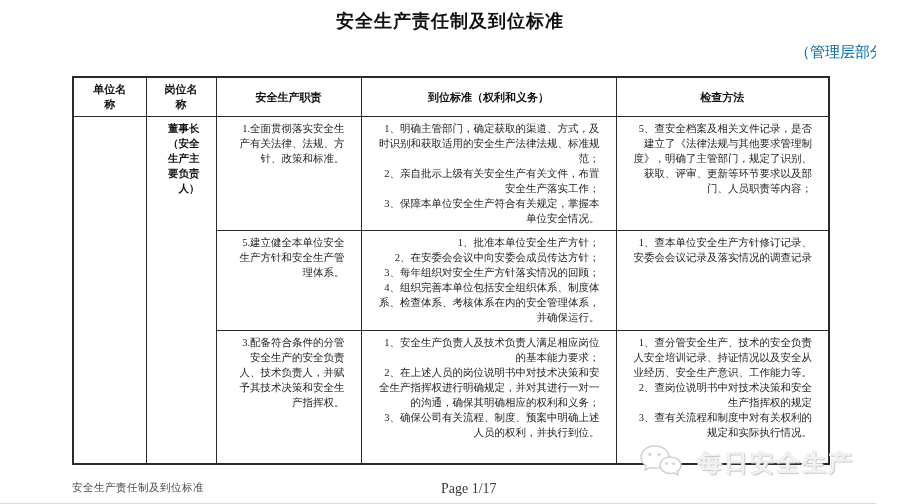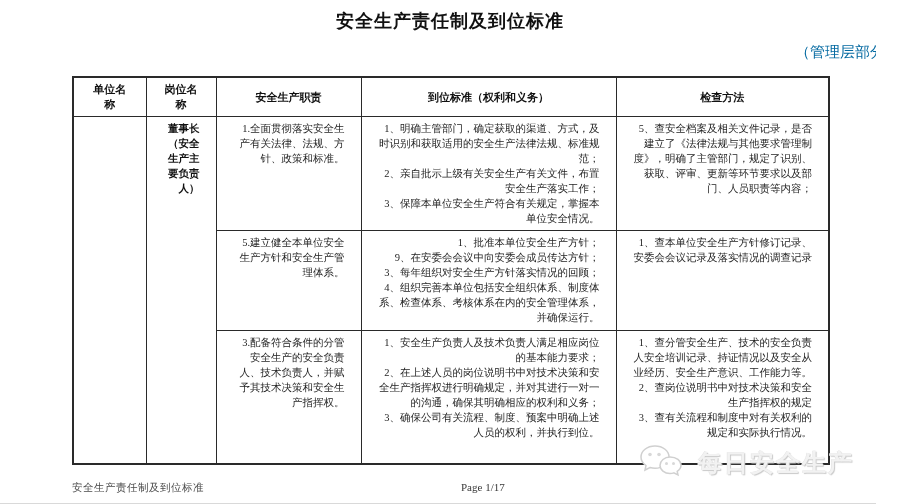--- a/index.html
+++ b/index.html
@@ -76,23 +76,23 @@
   .footer-left {
     position: absolute;
     left: 72px;
     top: 481px;
     font-size: 10.5px;
     color: #4a4a4a;
     letter-spacing: 0.5px;
   }
   .footer-page {
     position: absolute;
-    left: 461px;
+    left: 441px;
     top: 481px;
-    font-size: 11px;
+    font-size: 14px;
     color: #3a3a3a;
   }
   .watermark {
     position: absolute;
     top: 443px;
     right: 22px;
     display: flex;
     align-items: center;
     gap: 16px;
   }
@@ -136,21 +136,21 @@
         <td rowspan="3" class="pos-cell">董事长（安全生产主要负责人）</td>
         <td class="wrap">1.全面贯彻落实安全生产有关法律、法规、方针、政策和标准。</td>
         <td class="wrap">1、明确主管部门，确定获取的渠道、方式，及时识别和获取适用的安全生产法律法规、标准规范；
 2、亲自批示上级有关安全生产有关文件，布置安全生产落实工作；
 3、保障本单位安全生产符合有关规定，掌握本单位安全情况。</td>
         <td class="wrap">5、查安全档案及相关文件记录，是否建立了《法律法规与其他要求管理制度》，明确了主管部门，规定了识别、获取、评审、更新等环节要求以及部门、人员职责等内容；</td>
       </tr>
       <tr class="row-2">
         <td class="wrap">5.建立健全本单位安全生产方针和安全生产管理体系。</td>
         <td class="wrap">1、批准本单位安全生产方针；
-9、在安委会会议中向安委会成员传达方针；
+2、在安委会会议中向安委会成员传达方针；
 3、每年组织对安全生产方针落实情况的回顾；
 4、组织完善本单位包括安全组织体系、制度体系、检查体系、考核体系在内的安全管理体系，并确保运行。</td>
         <td class="wrap">1、查本单位安全生产方针修订记录、安委会会议记录及落实情况的调查记录</td>
       </tr>
       <tr class="row-3">
         <td class="wrap">3.配备符合条件的分管安全生产的安全负责人、技术负责人，并赋予其技术决策和安全生产指挥权。</td>
         <td class="wrap">1、安全生产负责人及技术负责人满足相应岗位的基本能力要求；
 2、在上述人员的岗位说明书中对技术决策和安全生产指挥权进行明确规定，并对其进行一对一的沟通，确保其明确相应的权利和义务；
 3、确保公司有关流程、制度、预案中明确上述人员的权利，并执行到位。</td>
         <td class="wrap">1、查分管安全生产、技术的安全负责人安全培训记录、持证情况以及安全从业经历、安全生产意识、工作能力等。

